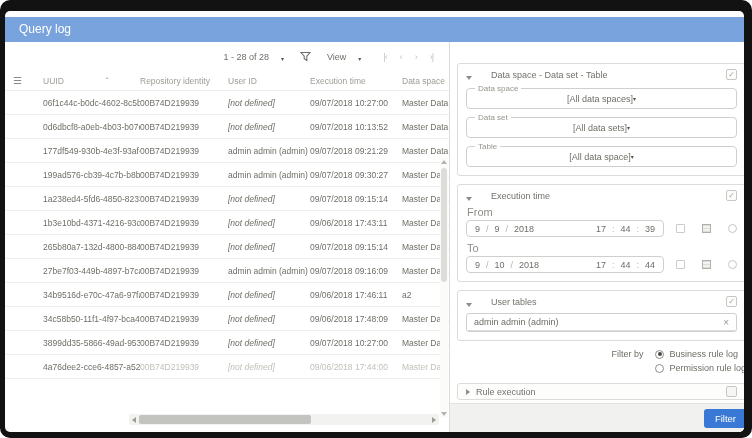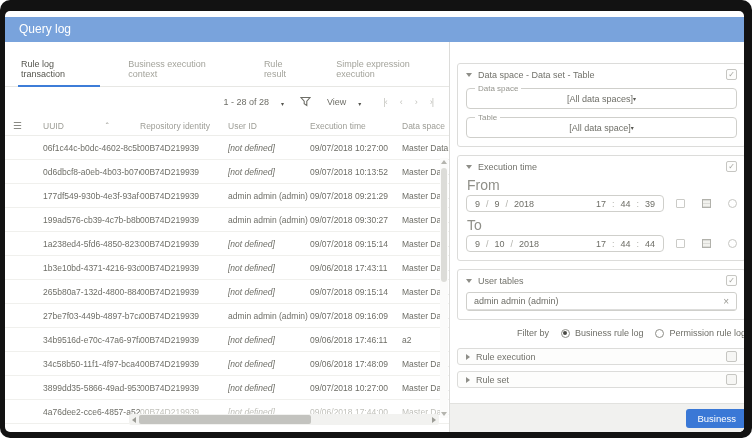--- a/index.html
+++ b/index.html
@@ -48,48 +48,48 @@
   .vscroll .arr.down { bottom:2px; border-top:4px solid #b4b4ae; }
   .vscroll .thumb { position:absolute; left:1px; top:10px; width:6px; height:44%; background:#dcdcd8; border-radius:3px; }
   .hscroll { position:absolute; left:124px; bottom:7px; width:310px; height:11px; background:#f2f2f0; border-radius:2px; display:flex; align-items:center; }
   .hscroll .arr { width:0; height:0; border-top:3px solid transparent; border-bottom:3px solid transparent; margin:0 3px; }
   .hscroll .arr.left { border-right:4px solid #9c9c96; }
   .hscroll .arr.right { border-left:4px solid #9c9c96; margin-left:auto; }
   .hscroll .thumb { width:172px; height:9px; background:#c3c3bf; border-radius:2px; }
 
   
   .panel { border:1px solid #dcdcda; border-radius:3px; padding:5px 8px 8px; margin-bottom:8px; background:#fff; }
-  .panel-head { display:flex; align-items:center; gap:6px; font-size:9px; color:#72726b; }
+  .panel-head { display:flex; align-items:flex-end; gap:19px; font-size:9px; color:#72726b; }
   .tri-down { width:0; height:0; border-left:3.5px solid transparent; border-right:3.5px solid transparent; border-top:4px solid #8e8e88; }
   .tri-right { width:0; height:0; border-top:3.5px solid transparent; border-bottom:3.5px solid transparent; border-left:4px solid #8e8e88; }
   .cb { margin-left:auto; width:11px; height:11px; border:1px solid #c6c6c2; border-radius:2px; background:#f6f6f4; font-size:8px; line-height:9px; text-align:center; color:#a2a29c; cursor:pointer; }
   .cb.checked { background:#fdfdfc; }
 
   fieldset.field { border:1px solid #cfcfcb; border-radius:4px; margin-top:4px; padding:0 7px 4px; }
   fieldset.field legend { font-size:8px; color:#95958e; padding:0 3px; margin-left:1px; }
   .field-val { display:flex; justify-content:center; align-items:center; font-size:9px; color:#6e6e67; height:11px; cursor:pointer; }
 
-  .dt-label { font-size:14px; color:#8f8f88; margin:5px 0 2px 1px; }
+  .dt-label { font-size:11px; color:#8f8f88; margin:5px 0 2px 1px; }
   .dt-row { display:flex; align-items:center; }
   .datebox { display:flex; align-items:center; border:1px solid #cfcfcb; border-radius:4px; height:17px; width:198px; padding:0 8px; font-size:9px; color:#6e6e67; }
   .datebox .seg { cursor:text; }
   .datebox .sep { color:#b2b2ac; margin:0 6px; }
   .datebox .gap { flex:1; min-width:10px; }
   .dt-icons { display:flex; align-items:center; gap:17px; margin-left:12px; }
   .ico-cal { width:9px; height:9px; border:1px solid #cbcbc7; border-radius:1px; }
   .ico-cal2 { width:9px; height:9px; border:1px solid #b1b1ab; background:repeating-linear-gradient(0deg,#dcdcd8 0 1px,#f2f2ee 1px 3px); }
   .ico-clock { width:9px; height:9px; border:1px solid #c6c6c2; border-radius:50%; }
 
   .sel-box { border:1px solid #cfcfcb; border-radius:3px; margin-top:6px; }
   .sel-row { display:flex; justify-content:space-between; align-items:center; height:17px; padding:0 7px; font-size:9px; color:#6e6e67; }
   .sel-row.token { border-bottom:1px solid #dddddb; }
   .x-btn { color:#9a9a94; font-size:10px; cursor:pointer; }
 
   .filterby { display:flex; gap:12px; margin:3px 0 10px 3px; font-size:9px; color:#6e6e67;justify-content:flex-end; }
-  .radio-col { display:flex; flex-direction:row; gap:12px; }
+  .radio-col { display:flex; flex-direction:column; gap:4px; }
   .radio-opt { display:flex; align-items:center; gap:5px; cursor:pointer; }
   .radio { width:9px; height:9px; border:1px solid #8e8e88; border-radius:50%; position:relative; background:#fff; }
   .radio.sel::after { content:""; position:absolute; left:1.5px; top:1.5px; width:4px; height:4px; border-radius:50%; background:#4a4a45; }
 
   .collapsed-row { border:1px solid #dcdcda; border-radius:3px; height:17px; display:flex; align-items:center; gap:6px; padding:0 8px; margin-bottom:6px; font-size:9px; color:#72726b; background:#fdfdfc; cursor:pointer; }
 
   .footer { position:absolute; left:0; right:0; bottom:0; height:29px; background:#f1f1ef; border-top:1px solid #e2e2df; }
   .execute-btn { position:absolute; right:9px; top:5px; height:19px; line-height:19px; padding:0 11px; background:#3a78d6; color:#fff; font-size:9.5px; border-radius:3px; border:none; cursor:pointer; }
 </style>
 </head>
@@ -99,26 +99,20 @@
   <div class="window">
 
     <div class="titlebar">
       <span>Query log</span>
     </div>
 
     <div class="main">
 
       <div class="left-pane">
 
-        <div class="tabs">
-          <div class="tab active">Rule log transaction</div>
-          <div class="tab">Business execution context</div>
-          <div class="tab">Rule result</div>
-          <div class="tab">Simple expression execution</div>
-        </div>
 
         <div class="toolbar">
           <div class="tb-item">
             <span>1 - 28 of 28</span>
             <span class="caret">▾</span>
           </div>
           <div class="tb-item">
             <svg class="funnel-svg" width="11" height="11" viewBox="0 0 11 11">
                 <path d="M1 1.5 H10 L6.8 5.2 V9.4 L4.2 7.8 V5.2 Z" fill="none" stroke="#6e6e67" stroke-width="1.1"></path>
               </svg>
@@ -263,20 +257,27 @@
         <div class="panel">
           <div class="panel-head">
             <span class="tri-down"></span>
             <span>Data space - Data set - Table</span>
             <span class="cb checked">✓</span>
           </div>
           <fieldset class="field">
             <legend>Data space</legend>
             <div class="field-val">
               <span>[All data spaces]</span>
+              <span class="caret">▾</span>
+            </div>
+          </fieldset>
+          <fieldset class="field">
+            <legend>Data set</legend>
+            <div class="field-val">
+              <span>[All data sets]</span>
               <span class="caret">▾</span>
             </div>
           </fieldset>
           <fieldset class="field">
             <legend>Table</legend>
             <div class="field-val">
               <span>[All data space]</span>
               <span class="caret">▾</span>
             </div>
           </fieldset>
@@ -365,18 +366,18 @@
           <span>Rule execution</span>
           <span class="cb"></span>
         </div>
         <div class="collapsed-row">
           <span class="tri-right"></span>
           <span>Rule set</span>
           <span class="cb"></span>
         </div>
 
         <div class="footer">
-          <button class="execute-btn">Business</button>
+          <button class="execute-btn">Filter</button>
         </div>
       </div>
     </div>
   </div>
 </div>
 
 </body></html>

